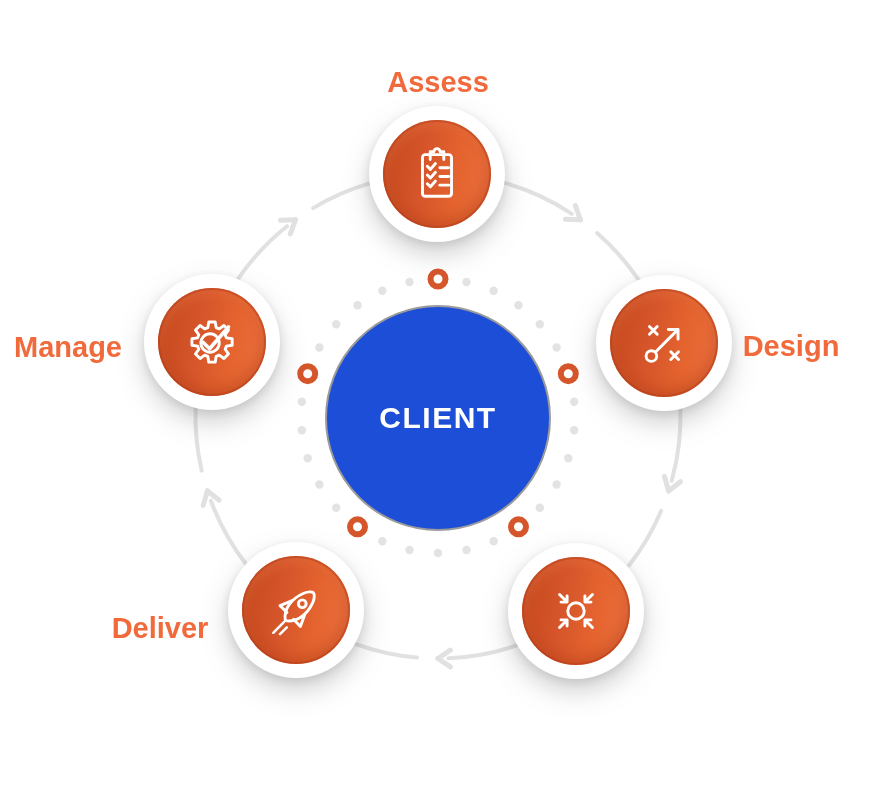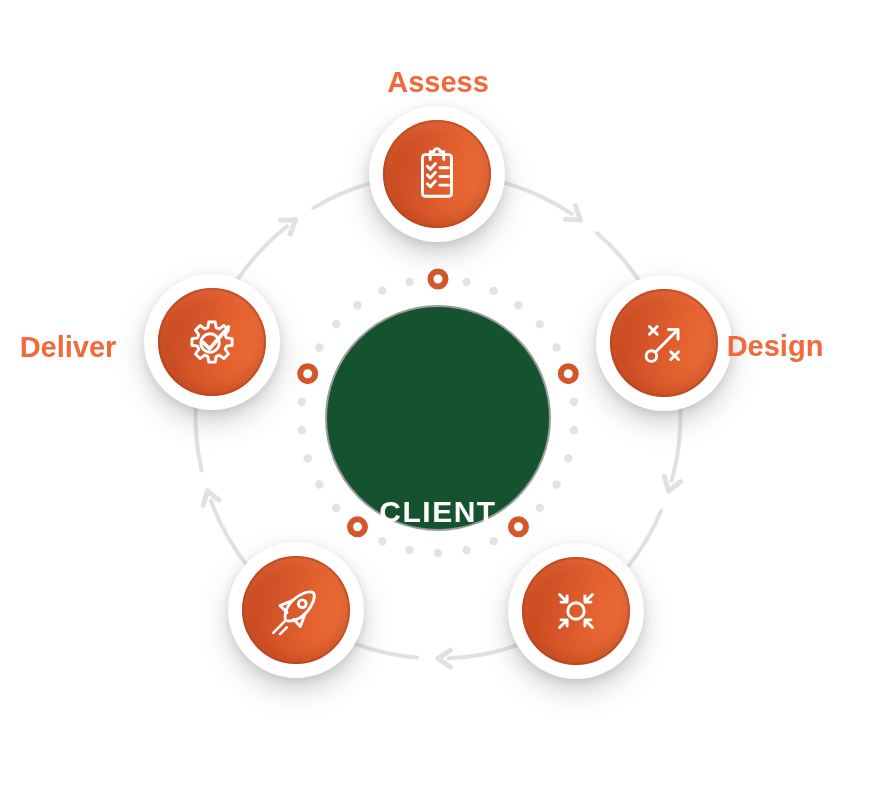--- a/index.html
+++ b/index.html
@@ -1,21 +1,21 @@
 <!DOCTYPE html>
 <html><head>
 <meta charset="utf-8">
 <style>
   html,body{margin:0;padding:0;background:#fff;}
   .canvas{position:relative;width:872px;height:791px;background:#ffffff;overflow:hidden;
           font-family:"Liberation Sans",sans-serif;}
   #ring-layer{position:absolute;left:0;top:0;}
   .center-circle{position:absolute;width:222px;height:222px;border-radius:50%;
-                 background:#14532d;border:2px solid #9C9B9B;
-                 transform:translate(-50%,-50%);display:flex;align-items:flex-end;justify-content:center;}
+                 background:#1d4ed8;border:2px solid #9C9B9B;
+                 transform:translate(-50%,-50%);display:flex;align-items:center;justify-content:center;}
   .center-circle span{color:#fff;font-weight:bold;font-size:30px;letter-spacing:1.5px;}
   .node{position:absolute;width:136px;height:136px;border-radius:50%;background:#ffffff;
         transform:translate(-50%,-50%);
         box-shadow:0 12px 26px rgba(120,120,120,.35),0 3px 8px rgba(0,0,0,.10);
         display:flex;align-items:center;justify-content:center;}
   .node-orange{width:108px;height:108px;border-radius:50%;
         background:linear-gradient(100deg,#c4471c 0%,#d6552a 38%,#e5642f 68%,#ed7342 100%);
         box-shadow:inset 0 0 0 2px rgba(180,58,20,.45), inset -3px -7px 14px rgba(140,35,8,.28),
                    inset 3px 5px 12px rgba(255,165,115,.22);
         display:flex;align-items:center;justify-content:center;}
@@ -142,16 +142,17 @@
     <div class="node-orange">
       <svg class="icon" viewBox="0 0 64 64">
         <path d="M46.9 27.7 L52.8 28.7 L52.8 35.3 L46.9 36.3 L45.6 39.5 L49 44.3 L44.3 49 L39.5 45.6 L36.3 46.9 L35.3 52.8 L28.7 52.8 L27.7 46.9 L24.5 45.6 L19.7 49 L15 44.3 L18.4 39.5 L17.1 36.3 L11.3 35.3 L11.3 28.7 L17.1 27.7 L18.4 24.5 L15 19.7 L19.7 15 L24.5 18.4 L27.7 17.1 L28.7 11.3 L35.3 11.3 L36.3 17.1 L39.5 18.4 L44.3 15 L49 19.7 L45.6 24.5 Z"></path>
         <circle cx="30" cy="33" r="9.5"></circle>
         <path d="M23 32.5 L29.5 39 L49 16.5" stroke-width="3.8"></path>
       </svg>
     </div>
   </div>
 
   <div class="stage-label" style="left:438px;top:82px">Assess</div>
-  <div class="stage-label" style="left:775px;top:346px">Design</div>
-  <div class="stage-label" style="left:68px;top:347px">Deliver</div>
+  <div class="stage-label" style="left:791px;top:346px">Design</div>
+  <div class="stage-label" style="left:160px;top:628px">Deliver</div>
+  <div class="stage-label" style="left:68px;top:347px">Manage</div>
 
 </div>
 
 </body></html>

